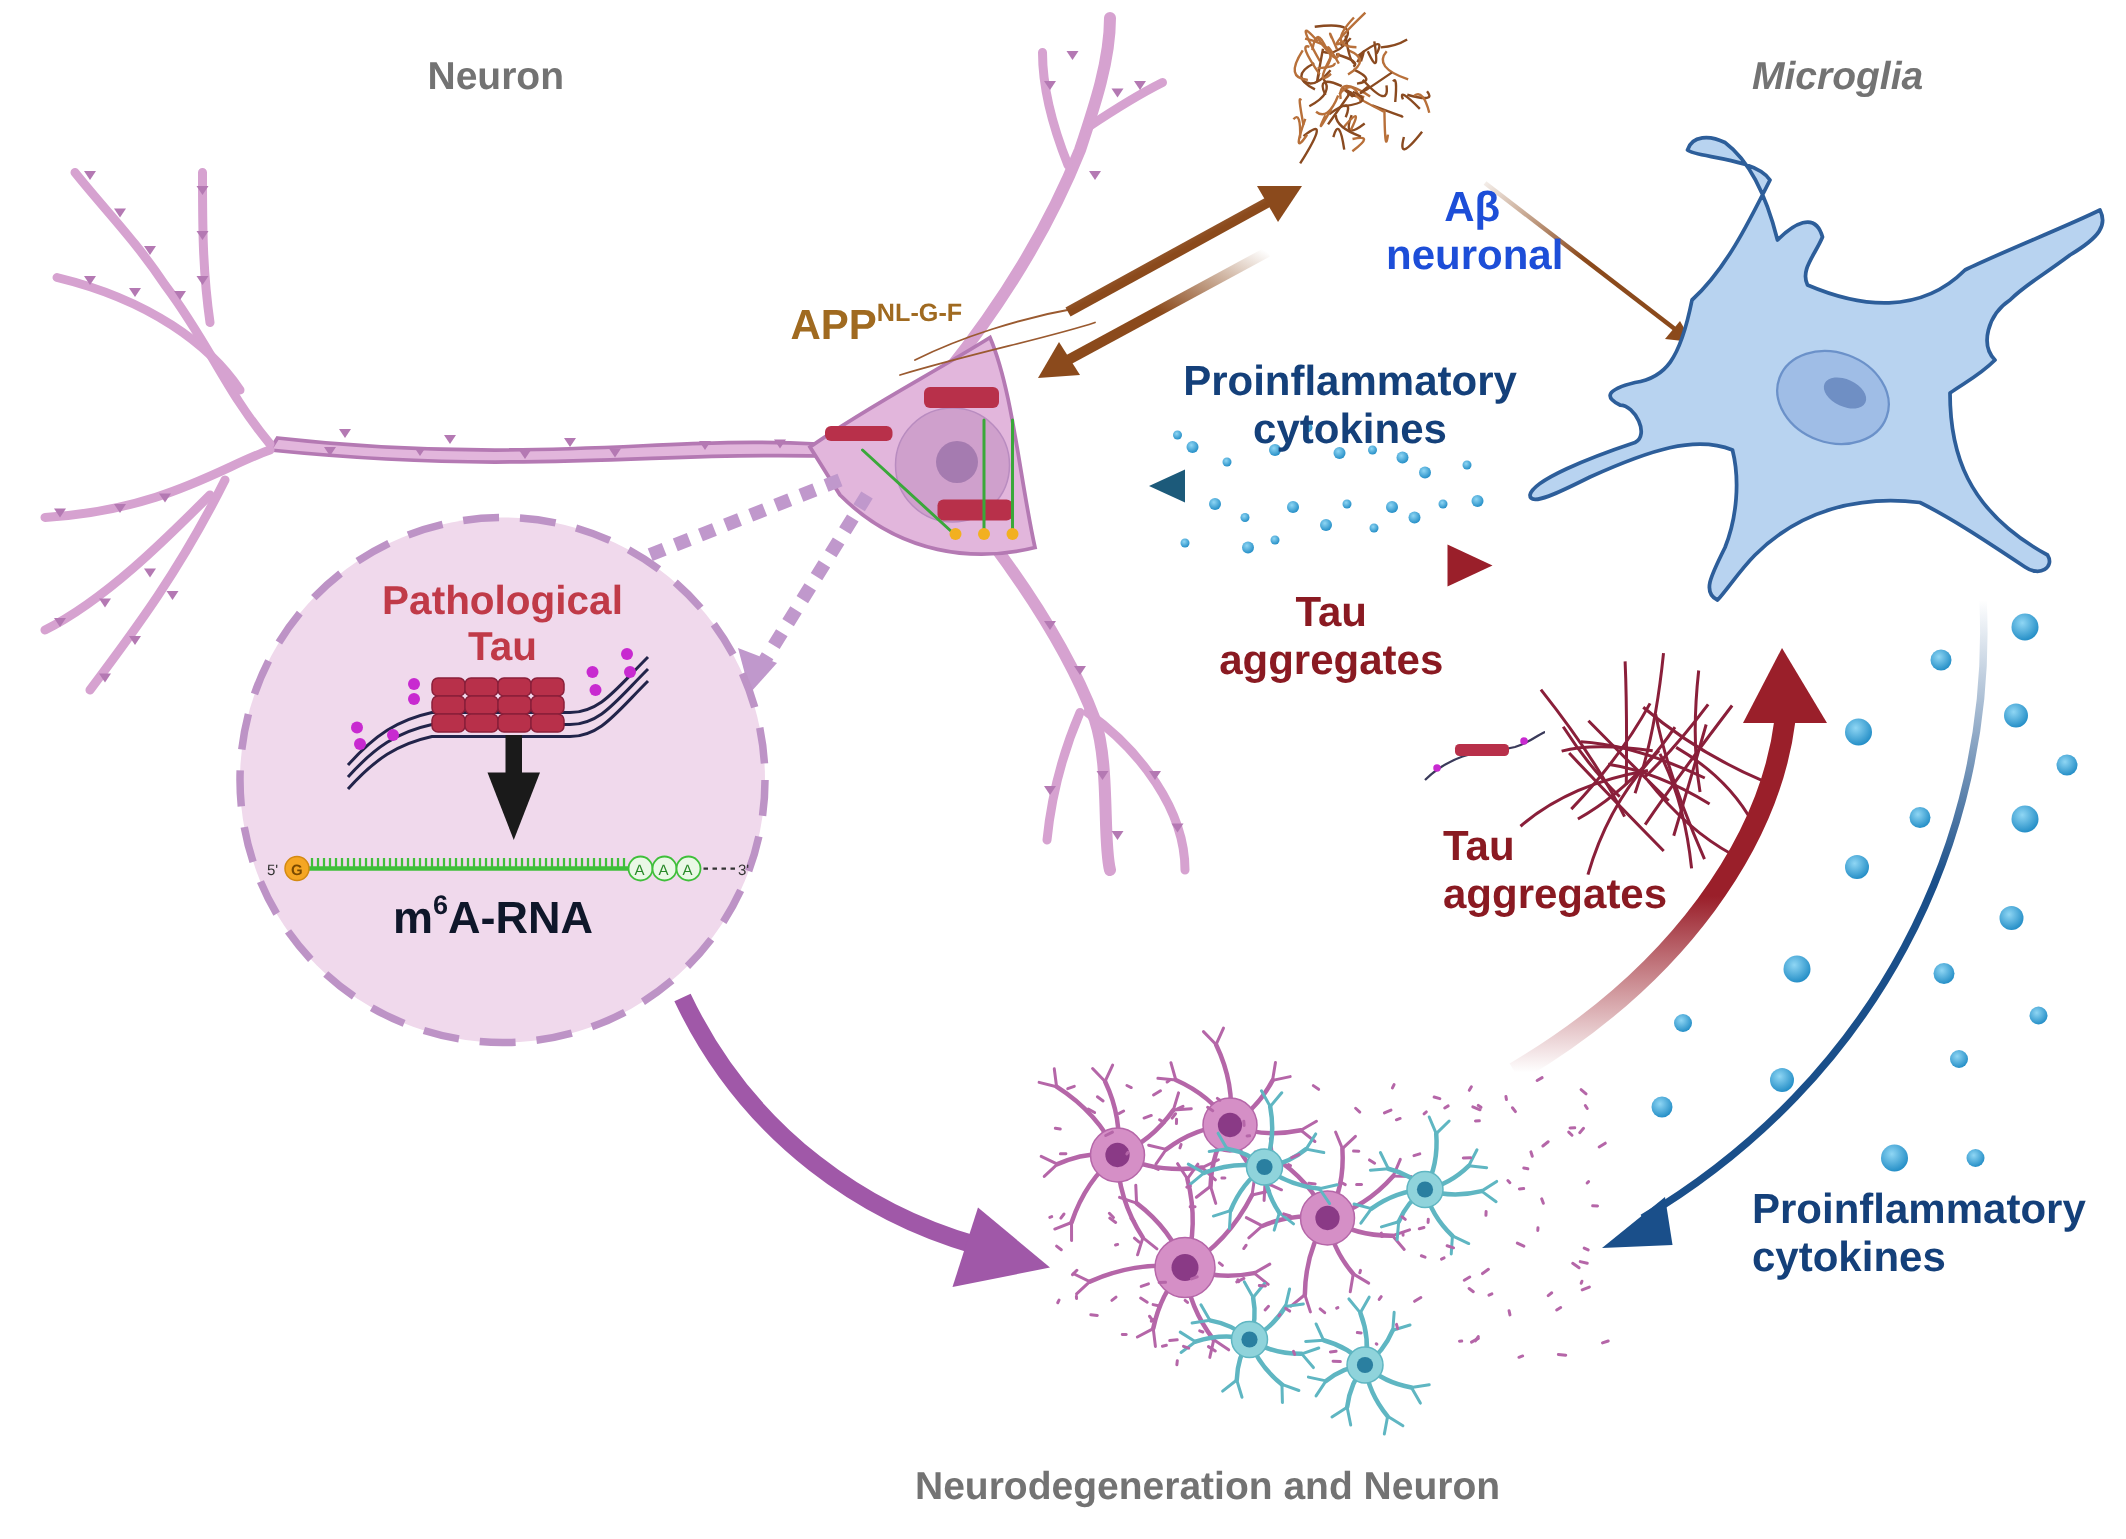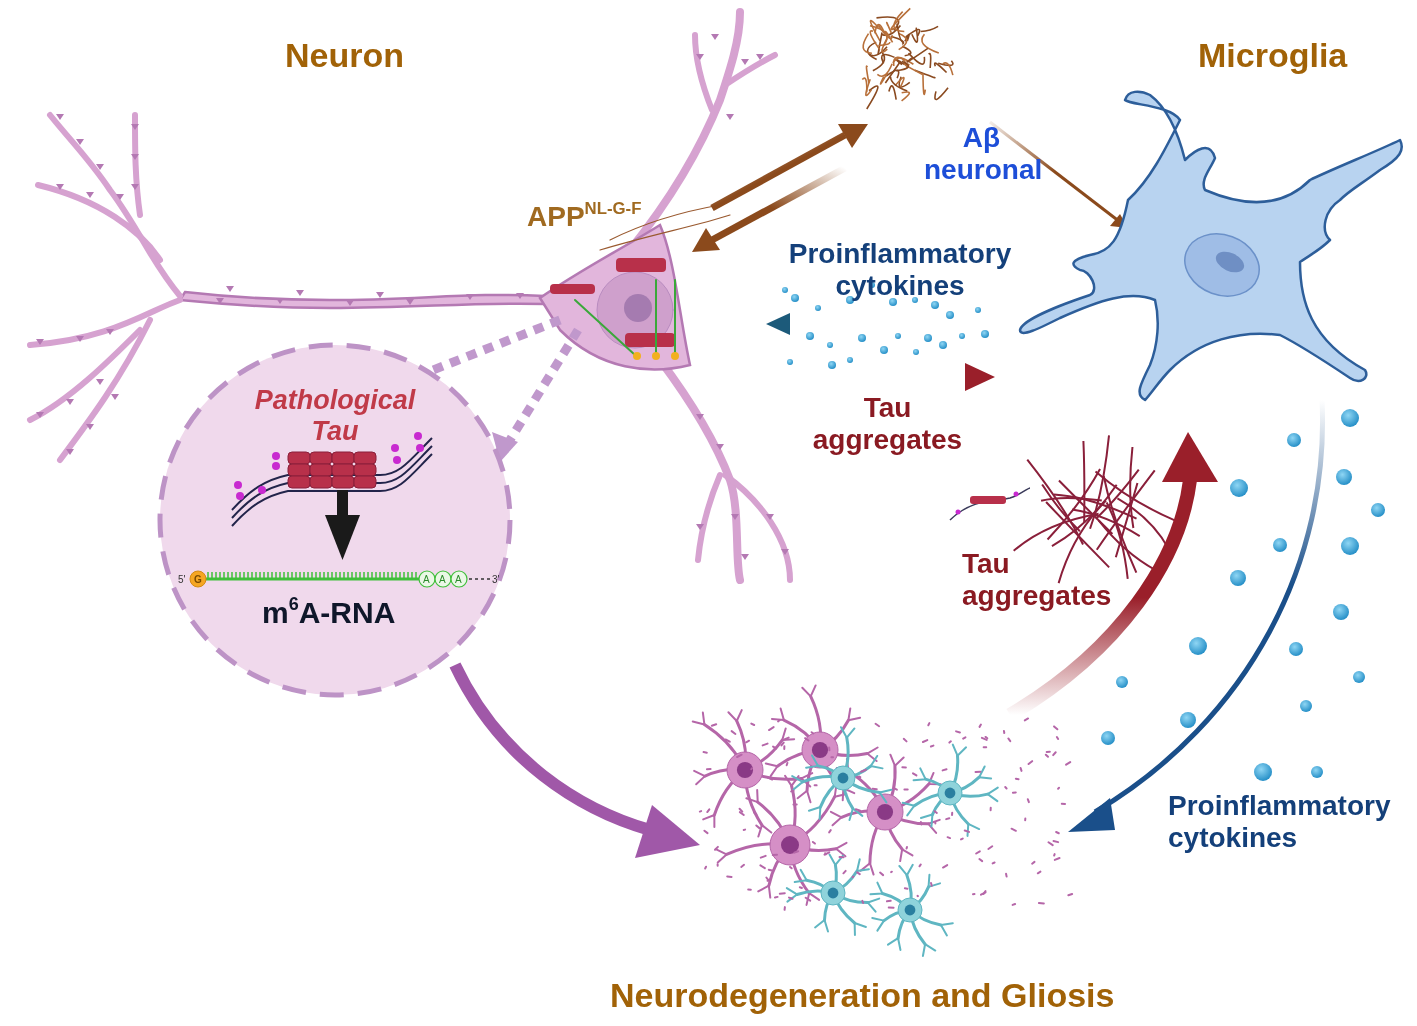--- a/index.html
+++ b/index.html
@@ -1,19 +1,19 @@
 <!DOCTYPE html>
 <html><head>
 <meta charset="utf-8">
 <style>
   html, body { margin:0; padding:0; background:#ffffff; }
   body { width:1417px; height:1026px; position:relative; overflow:hidden; font-family:"Liberation Sans", sans-serif; }
   svg.stage { position:absolute; left:0; top:0; }
   .lbl { position:absolute; font-family:"Liberation Sans", sans-serif; font-weight:bold; text-align:center; line-height:1.15; white-space:nowrap; }
-  .title { color:#a16207; font-size:34px; }
+  .title { color:#737373; font-size:26px; }
   sup.s { font-size:0.6em; vertical-align:0.7em; line-height:0; }
 </style>
 </head>
 <body>
 
 <svg class="stage" width="1417" height="1026" viewBox="0 0 1417 1026">
   <defs>
     <linearGradient id="gBrownFade" x1="1" y1="0" x2="0" y2="1">
       <stop offset="0" stop-color="#8b4a1c" stop-opacity="0"></stop>
       <stop offset="0.55" stop-color="#8b4a1c" stop-opacity="1"></stop>
@@ -694,22 +694,22 @@
       <line x1="756.3109567901234" y1="814.255572702332" x2="754.0074159807956" y2="812.3836591220851" stroke="#b566a8" stroke-width="2" stroke-linecap="round"></line>
       <line x1="1054.6487482853224" y1="854.1549211248285" x2="1054.1262431412895" y2="855.5306412894377" stroke="#b566a8" stroke-width="2" stroke-linecap="round"></line>
       <line x1="816.607938957476" y1="785.3711419753087" x2="814.6154406721537" y2="785.3031378600823" stroke="#b566a8" stroke-width="2" stroke-linecap="round"></line>
       <line x1="811.571244855967" y1="732.2252229080933" x2="813.2527863511659" y2="733.5036179698217" stroke="#b566a8" stroke-width="2" stroke-linecap="round"></line>
       <line x1="865.9584190672153" y1="769.7788923182442" x2="861.1493912894375" y2="771.78640260631" stroke="#b566a8" stroke-width="2" stroke-linecap="round"></line>
       <line x1="961.0040294924554" y1="839.3901748971193" x2="962.7496999314129" y2="838.5465534979423" stroke="#b566a8" stroke-width="2" stroke-linecap="round"></line>
     </g>
 </svg>
 
 <div class="lbl title" style="left:285px; top:36px;">Neuron</div>
-<div class="lbl title" style="left:1198px; top:36px;">Microglia</div>
-<div class="lbl title" style="left:610px; top:976px;">Neurodegeneration and Gliosis</div>
+<div class="lbl title" style="left:1168px; top:36px;font-style:italic;">Microglia</div>
+<div class="lbl title" style="left:610px; top:976px;">Neurodegeneration and Neuron</div>
 
 <div class="lbl" style="left:527px; top:201px; font-size:28px; color:#a06a20;">
   <span>APP</span><sup class="s">NL-G-F</sup>
 </div>
 
 <div class="lbl" style="left:924px; top:122px; font-size:28px; color:#1d4ed8; width:115px;">
   <div>Aβ</div>
   <div>neuronal</div>
 </div>
 
@@ -726,21 +726,21 @@
 <div class="lbl" style="left:962px; top:548px; font-size:28px; color:#8a1a22; text-align:left;">
   <div>Tau</div>
   <div>aggregates</div>
 </div>
 
 <div class="lbl" style="left:1168px; top:790px; font-size:28px; color:#14407a; text-align:left;">
   <div>Proinflammatory</div>
   <div>cytokines</div>
 </div>
 
-<div class="lbl" style="left:245px; top:385px; font-size:27px; color:#c03a48; width:180px;font-style:italic;">
+<div class="lbl" style="left:245px; top:385px; font-size:27px; color:#c03a48; width:180px;">
   <div>Pathological</div>
   <div>Tau</div>
 </div>
 
 <div class="lbl" style="left:262px; top:596px; font-size:30px; color:#0f172a;">
   <span>m</span><sup class="s">6</sup><span>A-RNA</span>
 </div>
 
 <div class="lbl" style="left:165px; top:713px; font-size:28px; color:#7a1a5a; width:305px;">
 </div>

